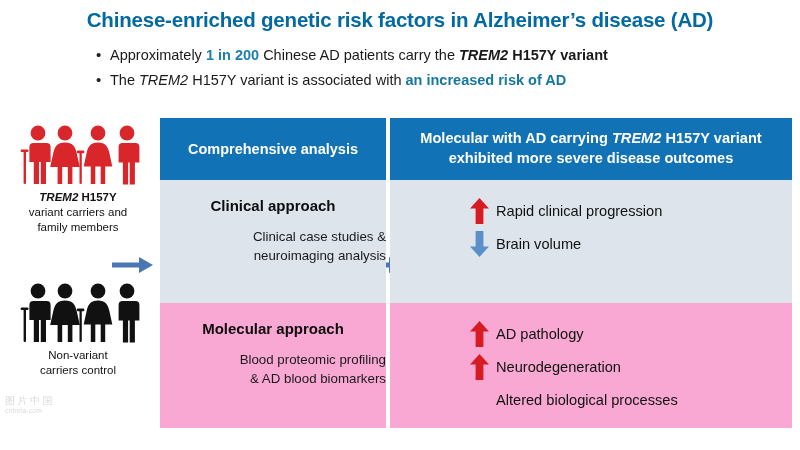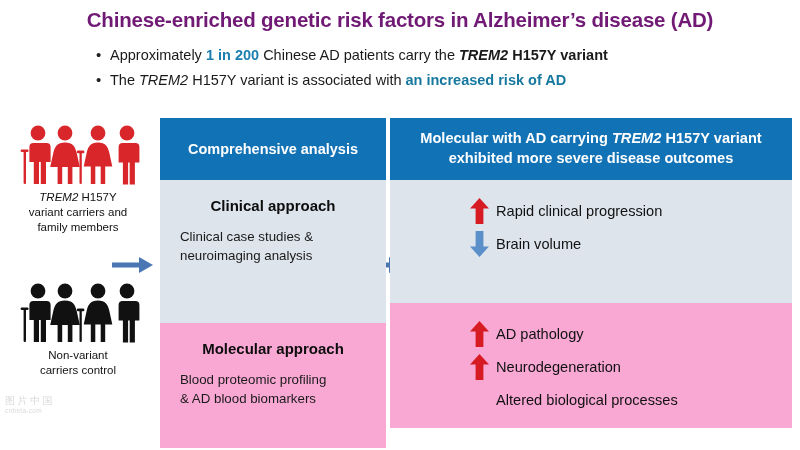--- a/index.html
+++ b/index.html
@@ -10,21 +10,21 @@
     overflow:hidden;
     position:relative;
   }
   .abstract{position:relative;width:800px;height:450px;}
 
   
   .title{
     position:absolute;left:0;top:8px;width:800px;
     text-align:center;
     font-size:20.5px;font-weight:bold;
-    color:#701a75;
+    color:#0369a1;
     letter-spacing:-0.2px;
     white-space:nowrap;
   }
 
   
   .bullets{position:absolute;left:96px;top:44px;width:700px;}
   .bullet{
     display:flex;align-items:flex-start;
     font-size:14.5px;color:#1a1a1a;line-height:1.55;
     margin-bottom:3px;
@@ -37,21 +37,21 @@
   .hl{color:#1b7fb0;font-weight:bold;}
   .hl2{color:#17789f;font-weight:bold;}
   .gene-bi{font-style:italic;font-weight:bold;}
   .gene-i{font-style:italic;}
   .b{font-weight:bold;}
 
   
   .leftcol{position:absolute;left:8px;top:124px;width:140px;text-align:center;}
   .fig-people{height:62px;display:flex;align-items:flex-end;justify-content:center;}
   .cap{font-size:11.5px;color:#121212;line-height:1.3;margin-top:4px;}
-  .cap .capb{font-weight:normal;}
+  .cap .capb{font-weight:bold;}
   .leftcol2{position:absolute;left:8px;top:282px;width:140px;text-align:center;}
 
   
   .flowarrow{position:absolute;}
 
   
   .colA{position:absolute;left:160px;top:118px;width:226px;border-radius:18px;}
   .colB{position:absolute;left:390px;top:118px;width:402px;}
 
   .hdr{
@@ -59,31 +59,31 @@
     font-weight:bold;text-align:center;
     display:flex;align-items:center;justify-content:center;
     box-sizing:border-box;
   }
   .colA .hdr{height:62px;font-size:14.5px;}
   .colB .hdr{height:62px;font-size:14.6px;line-height:1.35;padding:0 8px;}
 
   .panel{box-sizing:border-box;}
   .panel-top{background:#dde4ec;}
   .panel-bot{background:#f9a8d4;}
-  .colA .panel-top{height:143px;padding-top:17px;}
+  .colA .panel-top{height:123px;padding-top:17px;}
   .colA .panel-bot{height:125px;padding-top:17px;}
   .colB .panel-top{height:123px;padding-top:14px;}
   .colB .panel-bot{height:125px;padding-top:14px;}
 
   .approach-h{
     text-align:center;font-weight:bold;font-size:15px;color:#0d0d0d;
     margin-bottom:14px;
   }
   .approach-t{
-    text-align:left;font-size:13.3px;color:#1a1a1a;line-height:1.42;padding-left:20px;
+    text-align:right;font-size:13.3px;color:#1a1a1a;line-height:1.42;padding-left:20px;
   }
 
   
   .outcomes{padding-left:72px;}
   .orow{display:flex;align-items:center;height:33px;}
   .orow .ico{width:34px;flex:0 0 34px;display:flex;align-items:center;justify-content:center;}
   .orow .otext{font-size:14.6px;color:#111;}
   .orow.noicon .ico{visibility:hidden;}
   .outcomes2{padding-left:72px;}
 

